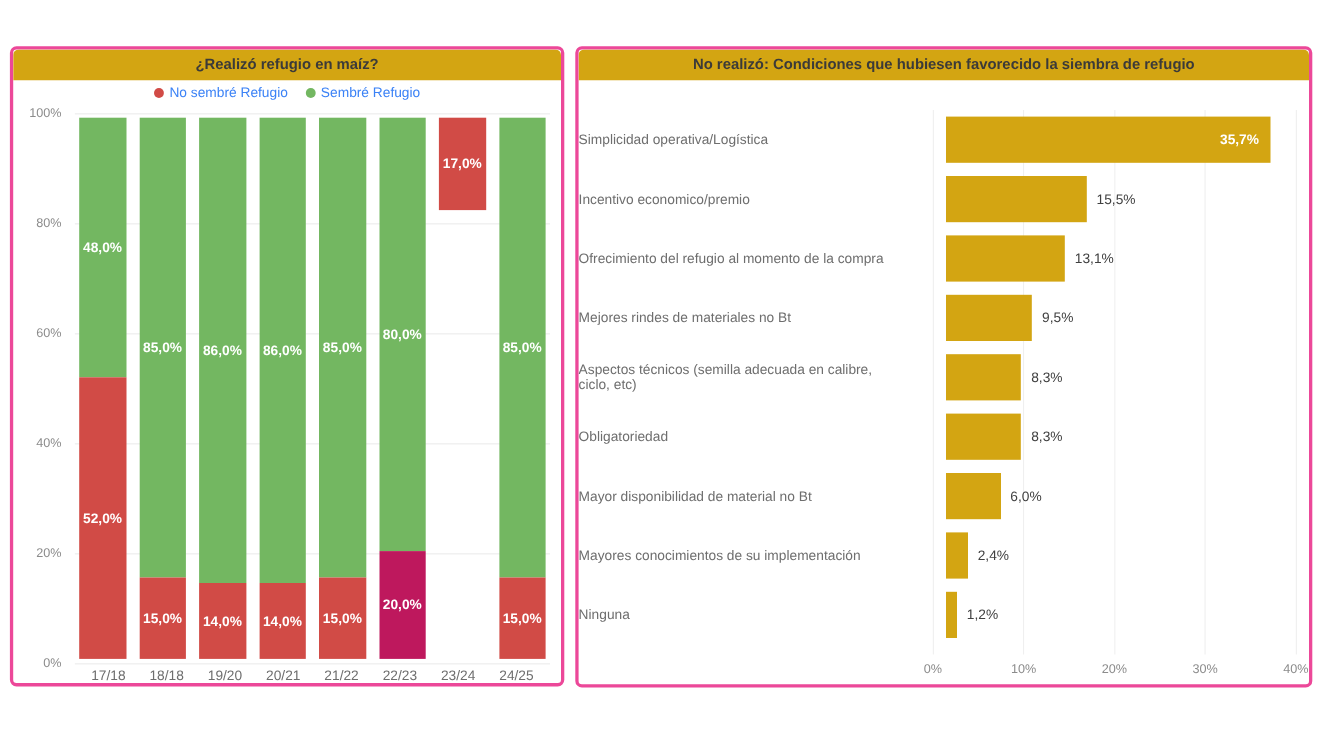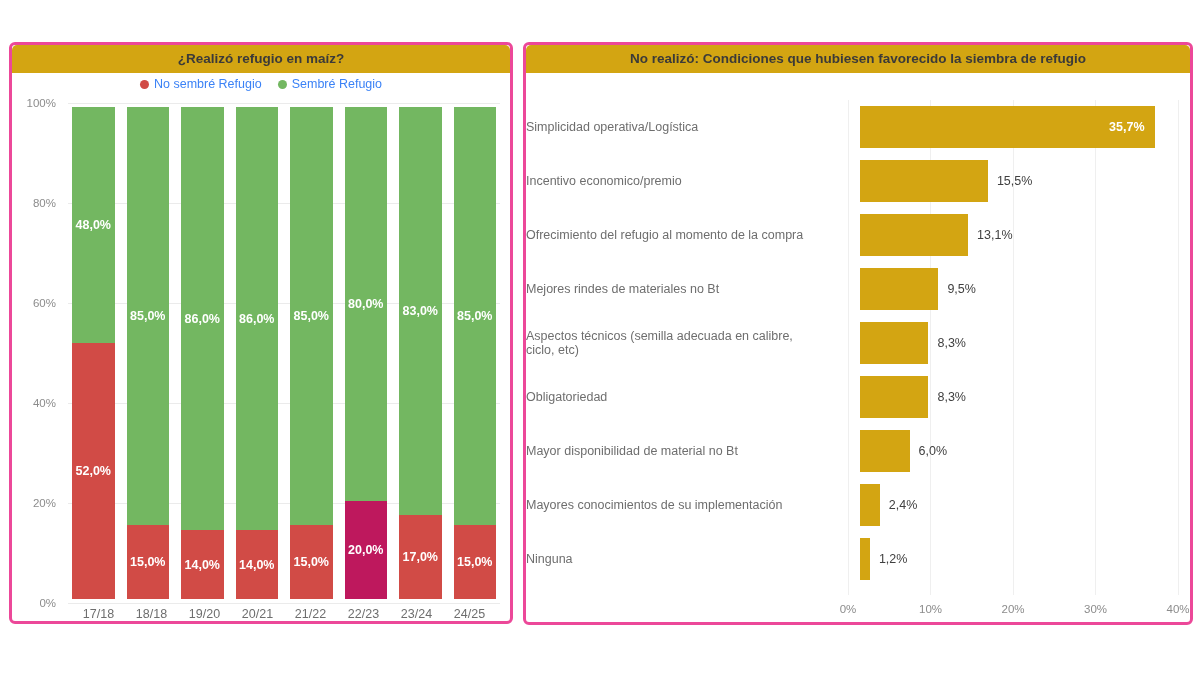--- a/index.html
+++ b/index.html
@@ -140,23 +140,20 @@
           </div>
           <div class="vcol">
             <div class="vseg" style="background: rgb(115, 183, 97); height: 80%;">
               <span class="vlabel">80,0%</span>
             </div>
             <div class="vseg" style="background: #be185d; height: 20%;">
               <span class="vlabel">20,0%</span>
             </div>
           </div>
           <div class="vcol">
-            <div class="vseg" style="background: rgb(115, 183, 97); height: 83%;">
-              <span class="vlabel">83,0%</span>
-            </div>
             <div class="vseg" style="background: rgb(209, 75, 70); height: 17%;">
               <span class="vlabel">17,0%</span>
             </div>
           </div>
           <div class="vcol">
             <div class="vseg" style="background: rgb(115, 183, 97); height: 85%;">
               <span class="vlabel">85,0%</span>
             </div>
             <div class="vseg" style="background: rgb(209, 75, 70); height: 15%;">
               <span class="vlabel">15,0%</span>

